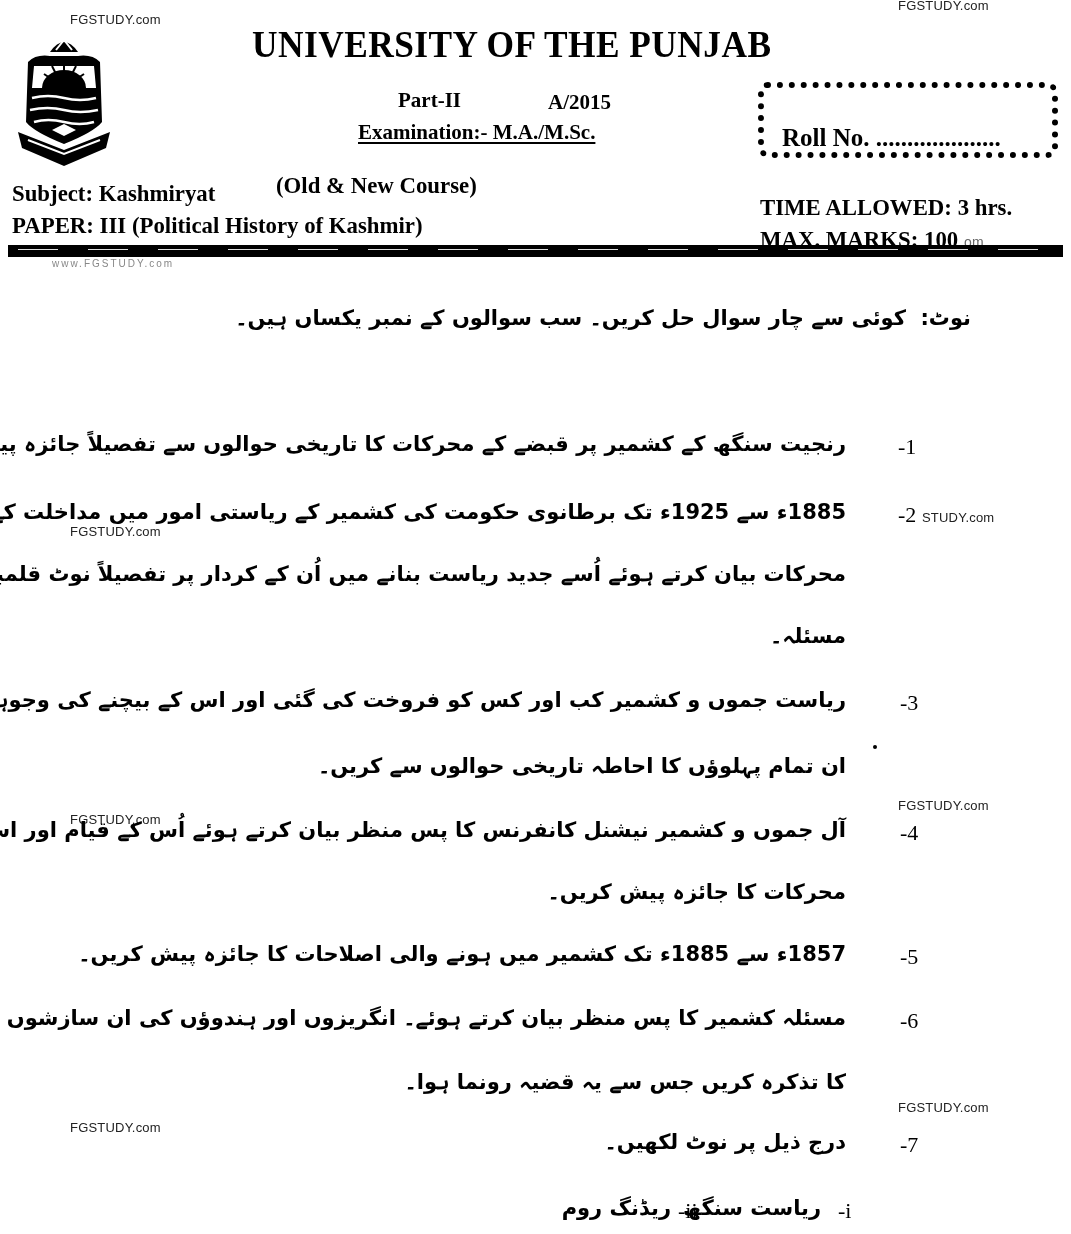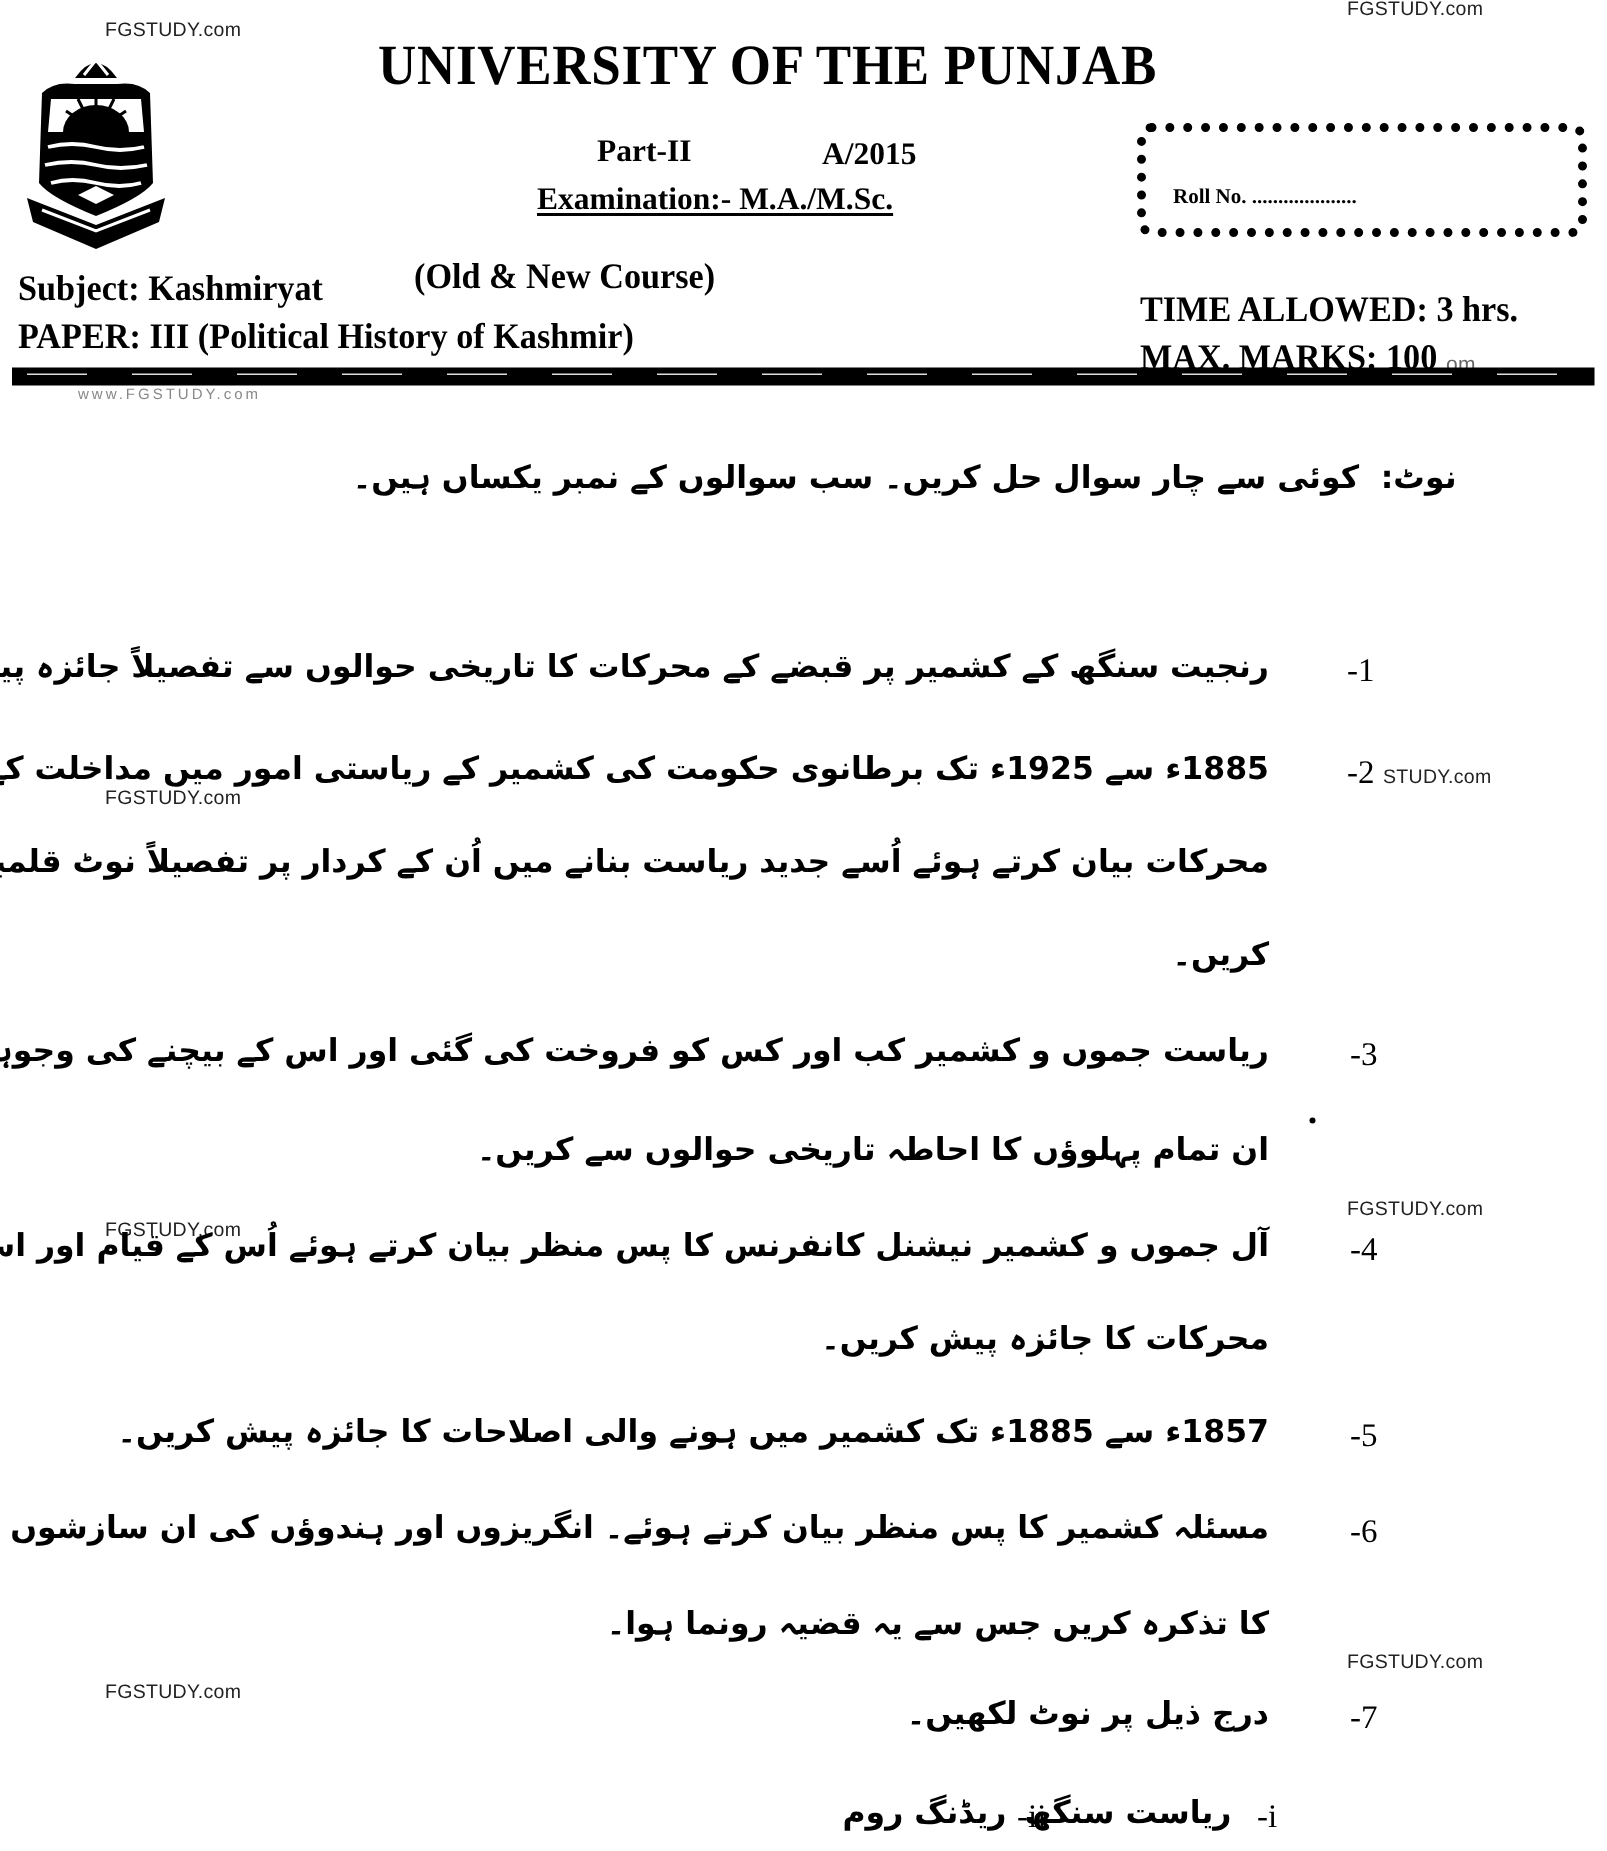--- a/index.html
+++ b/index.html
@@ -17,21 +17,21 @@
     left: 252px; top: 22px; font-size: 38px; font-weight: bold;
     letter-spacing: 0.5px; white-space: nowrap; transform: scaleX(0.93); transform-origin: left top;
   }
   .hdr-b { font-weight: bold; font-size: 21px; white-space: nowrap; }
   .hdr-big { font-weight: bold; font-size: 24px; white-space: nowrap; transform: scaleX(0.95); transform-origin: left top;}
   .underline { text-decoration: underline; text-underline-offset: 3px; }
   .rollbox {
     position: absolute; left: 758px; top: 82px; width: 300px; height: 76px;
     border: 6px dotted #000; border-radius: 10px; box-sizing: border-box;
   }
-  .roll-label { position: absolute; left: 18px; top: 36px; font-weight: bold; font-size: 14px; white-space: nowrap; }
+  .roll-label { position: absolute; left: 18px; top: 36px; font-weight: bold; font-size: 25px; white-space: nowrap; }
   .roll-dots { letter-spacing: 0px; }
   .rule {
     position: absolute; left: 8px; top: 245px; width: 1055px; height: 12px;
     background: #000;
   }
   .rule::before {
     content: ""; position: absolute; left: 10px; right: 10px; top: 4px; height: 1px;
     background: repeating-linear-gradient(90deg, #ddd 0 40px, transparent 40px 70px);
   }
   .urdu {
@@ -99,21 +99,21 @@
 <div class="urdu" style="right:165px;top:306px;">کوئی سے چار سوال حل کریں۔ سب سوالوں کے نمبر یکساں ہیں۔</div>
 
 <div class="qnum" style="left:898px;top:434px;">-1</div>
 <div class="urdu" style="right:225px;top:432px;">رنجیت سنگھ کے کشمیر پر قبضے کے محرکات کا تاریخی حوالوں سے تفصیلاً جائزہ پیش کریں۔</div>
 
 <div class="qnum" style="left:898px;top:502px;">-2</div>
 <div class="wm" style="left:922px;top:510px;">STUDY.com</div>
 <div class="urdu" style="right:225px;top:500px;">1885ء سے 1925ء تک برطانوی حکومت کی کشمیر کے ریاستی امور میں مداخلت کے</div>
 <div class="wm" style="left:70px;top:524px;">FGSTUDY.com</div>
 <div class="urdu" style="right:225px;top:562px;">محرکات بیان کرتے ہوئے اُسے جدید ریاست بنانے میں اُن کے کردار پر تفصیلاً نوٹ قلمبند</div>
-<div class="urdu" style="right:225px;top:624px;">کریں۔</div>
+<div class="urdu" style="right:225px;top:624px;">مسئلہ۔</div>
 
 <div class="qnum" style="left:900px;top:690px;">-3</div>
 <div class="urdu" style="right:225px;top:688px;">ریاست جموں و کشمیر کب اور کس کو فروخت کی گئی اور اس کے بیچنے کی وجوہات کیا تھیں۔</div>
 <div class="dot" style="left:873px;top:745px;"></div>
 <div class="urdu" style="right:225px;top:754px;">ان تمام پہلوؤں کا احاطہ تاریخی حوالوں سے کریں۔</div>
 
 <div class="wm" style="left:898px;top:798px;">FGSTUDY.com</div>
 <div class="qnum" style="left:900px;top:820px;">-4</div>
 <div class="wm" style="left:70px;top:812px;">FGSTUDY.com</div>
 <div class="urdu" style="right:225px;top:818px;">آل جموں و کشمیر نیشنل کانفرنس کا پس منظر بیان کرتے ہوئے اُس کے قیام اور اسباب و</div>

